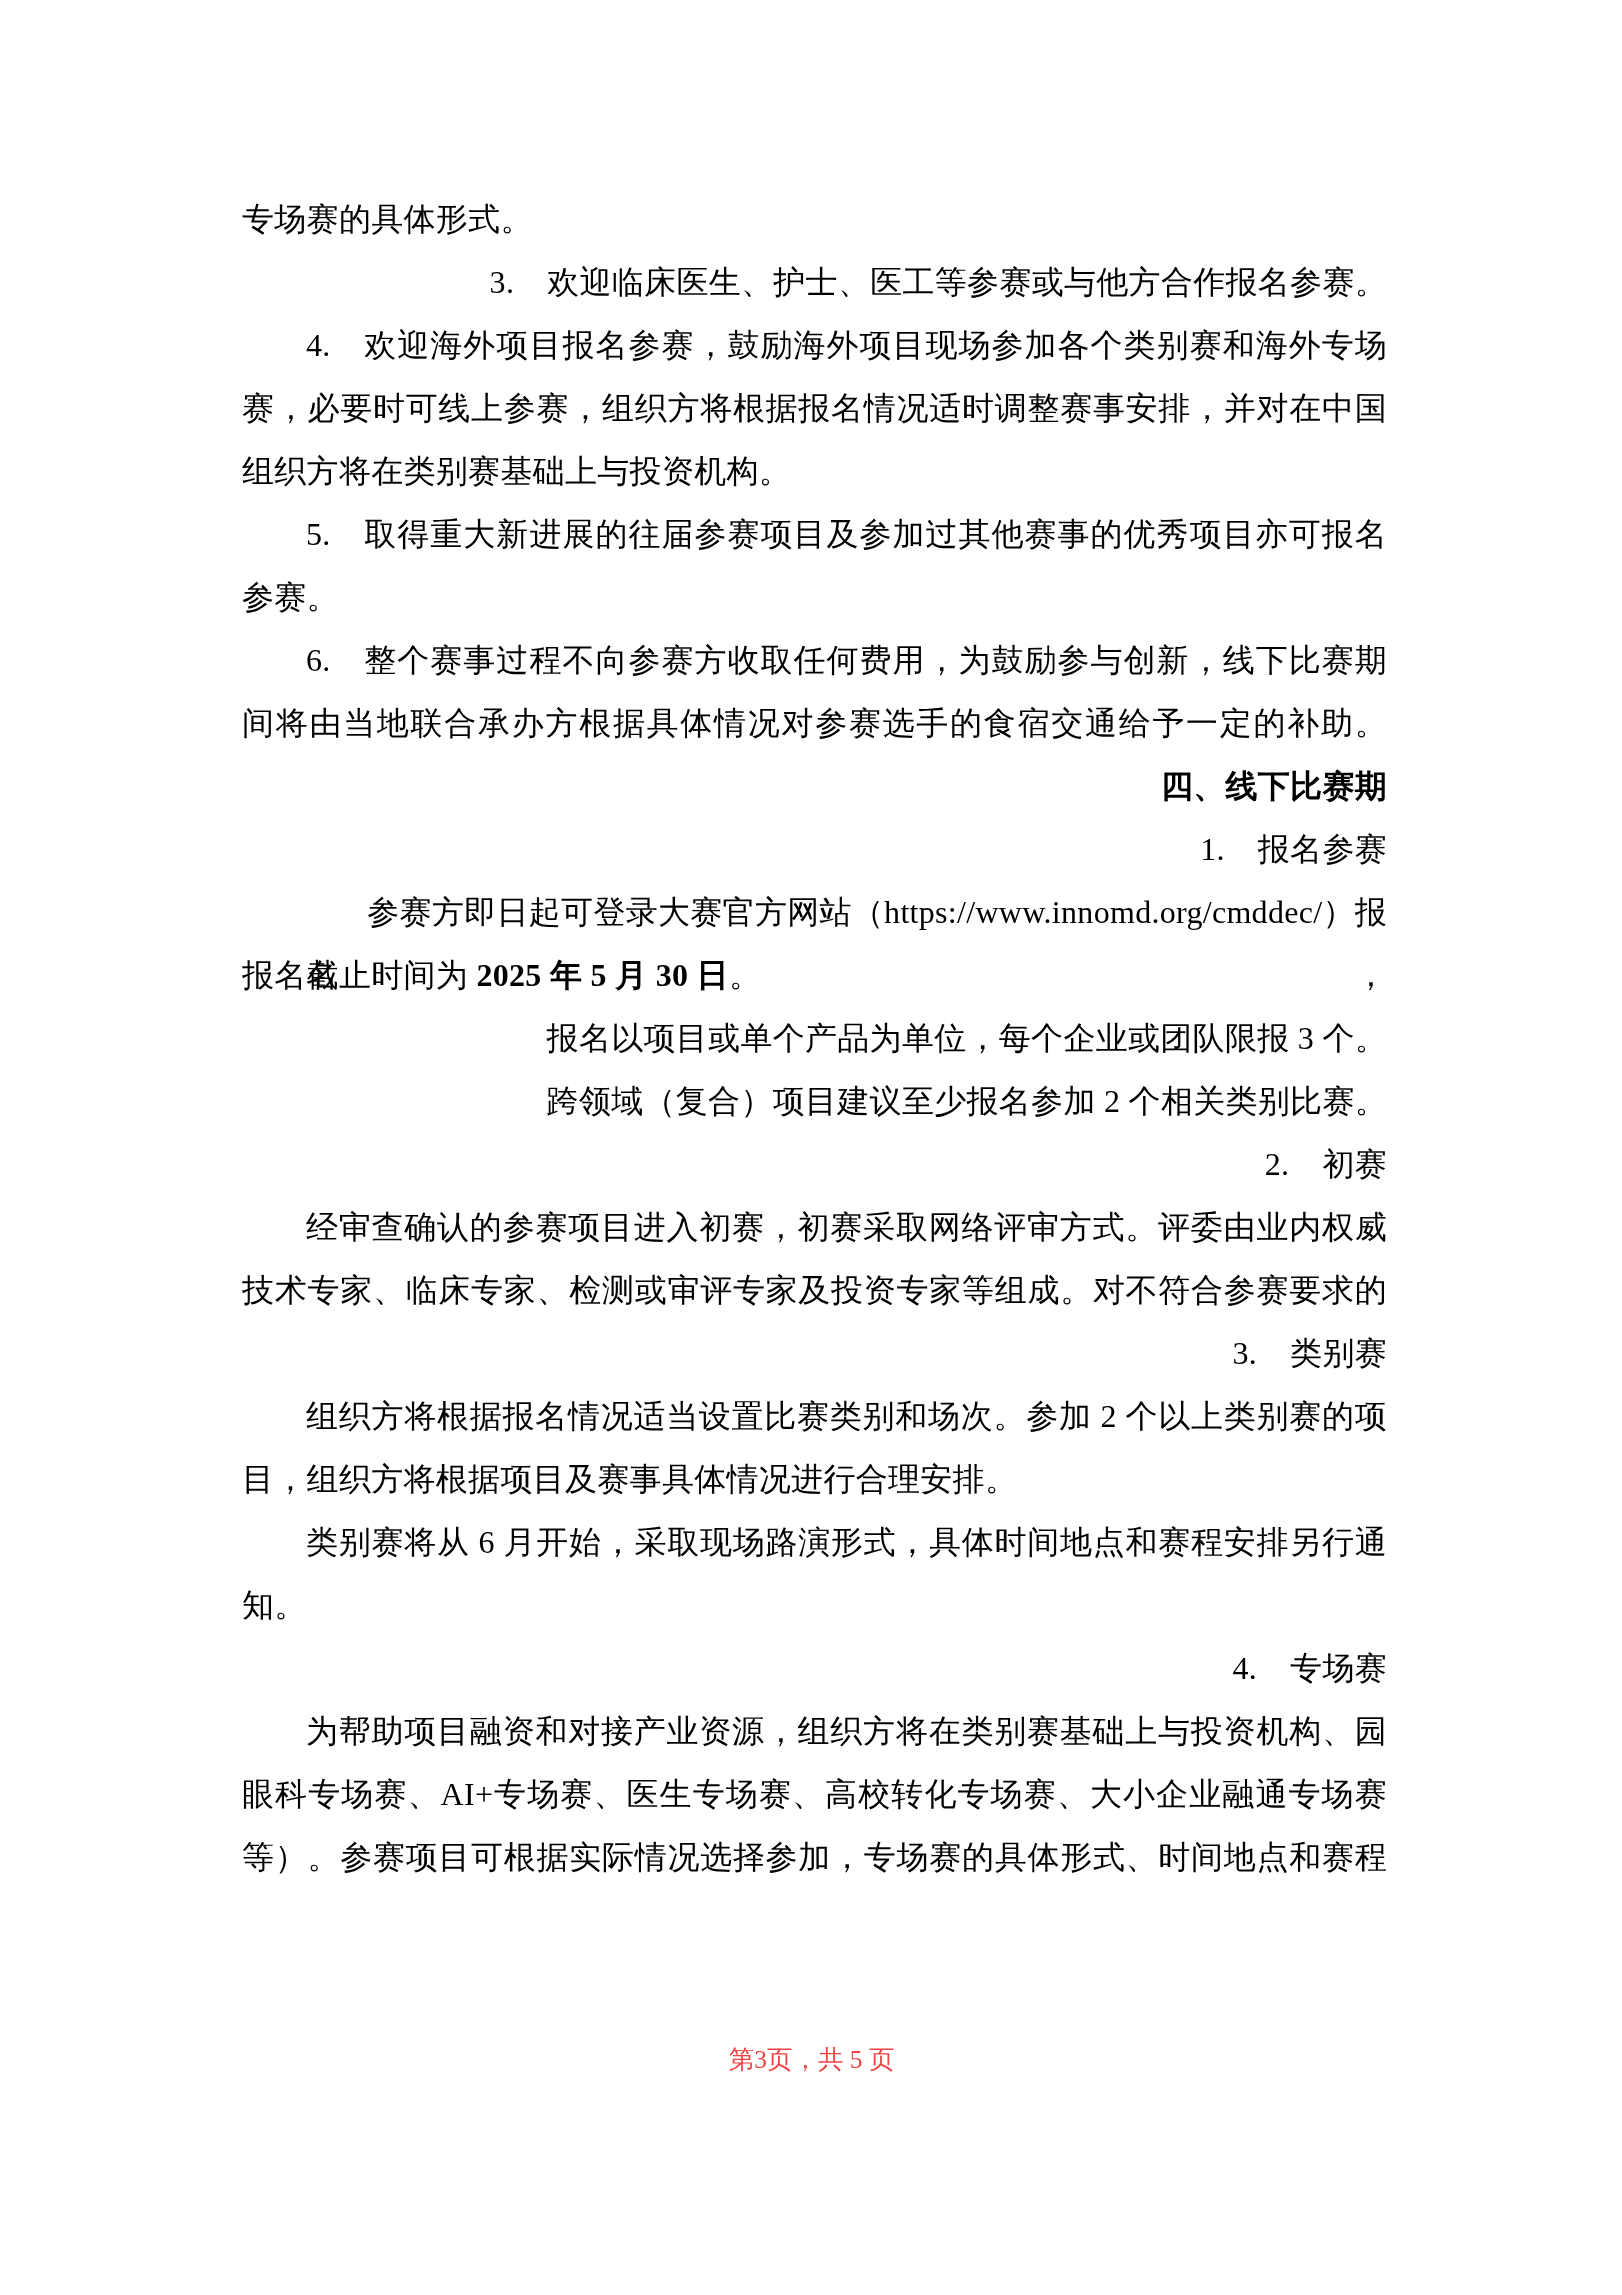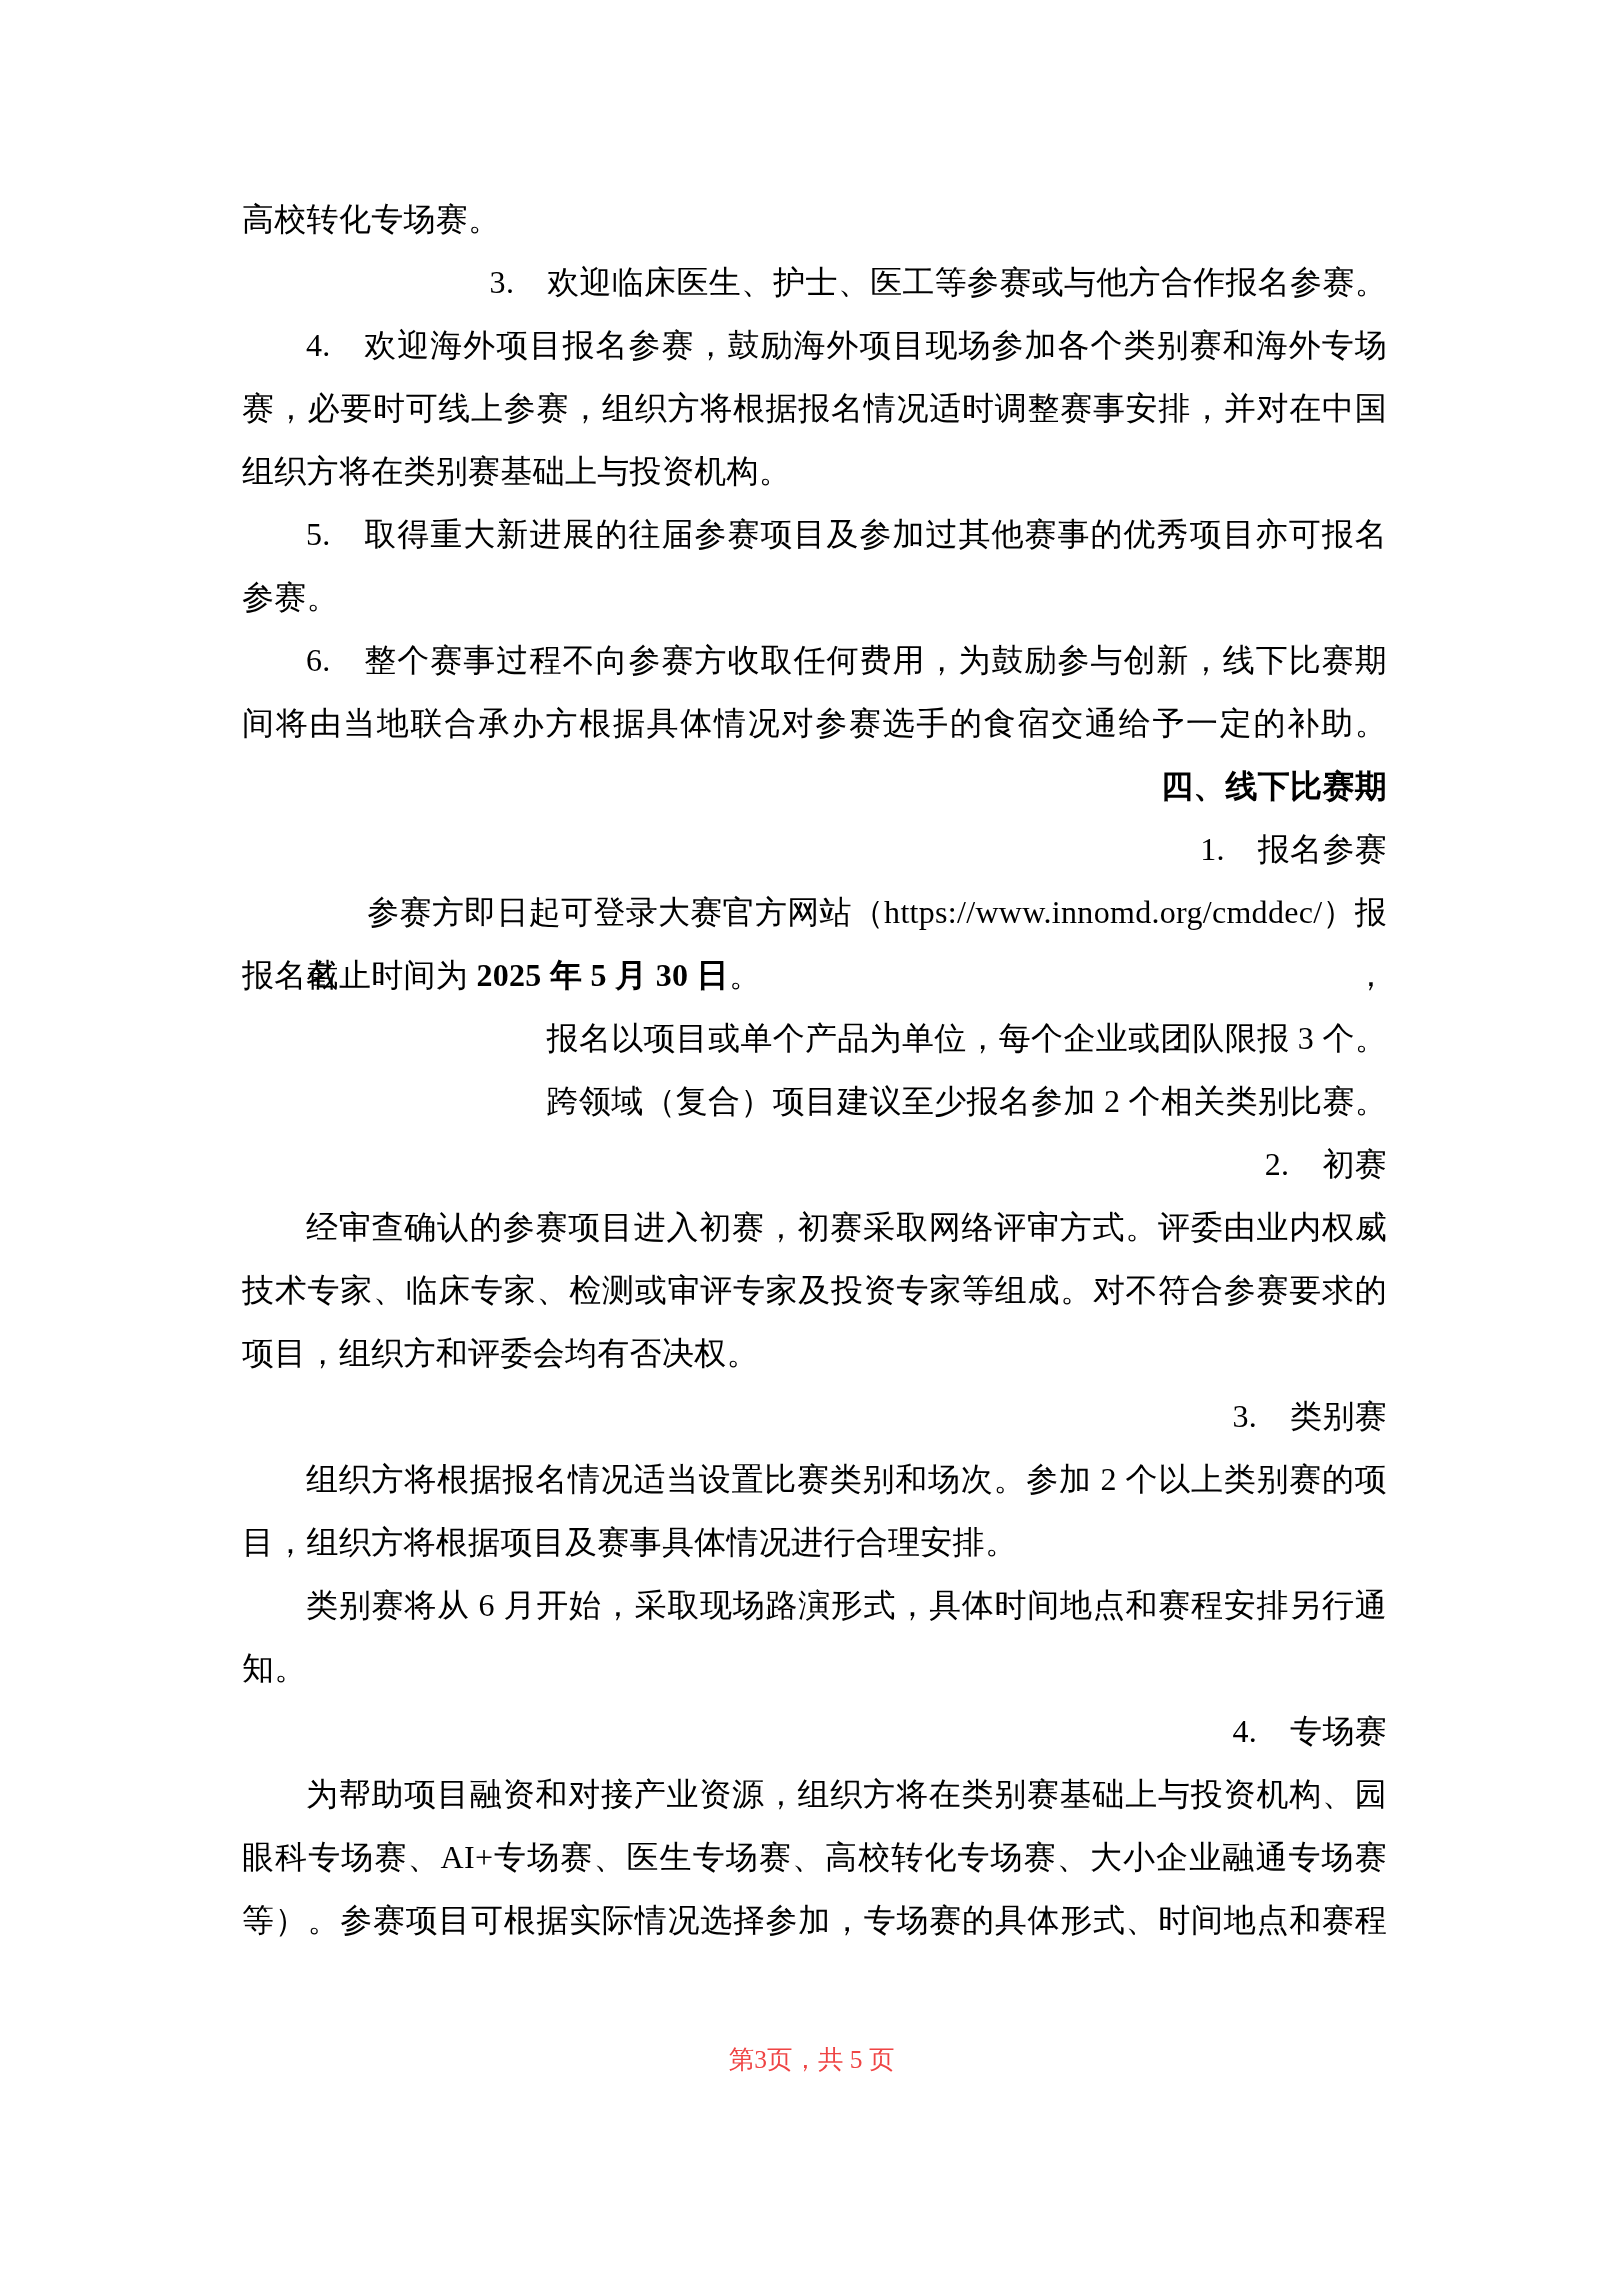--- a/index.html
+++ b/index.html
@@ -43,39 +43,38 @@
     font-size: 25.5px;
     line-height: 39px;
     color: #ef4444;
   }
 </style>
 </head>
 <body>
 
 <div class="page">
   <div class="content">
-      <div class="line"><span>高校转化专场赛。</span></div>
+      <div class="line"><span>专场赛的具体形式。</span></div>
       <div class="line ind"><span class="num">3.</span><span>欢迎临床医生、护士、医工等参赛或与他方合作报名参赛。</span></div>
       <div class="line just ind"><span class="num">4.</span><span>欢迎海外项目报名参赛，鼓励海外项目现场参加各个类别赛和海外专场</span></div>
       <div class="line just"><span>赛，必要时可线上参赛，组织方将根据报名情况适时调整赛事安排，并对在中国</span></div>
       <div class="line"><span>组织方将在类别赛基础上与投资机构。</span></div>
       <div class="line just ind"><span class="num">5.</span><span>取得重大新进展的往届参赛项目及参加过其他赛事的优秀项目亦可报名</span></div>
       <div class="line"><span>参赛。</span></div>
       <div class="line just ind"><span class="num">6.</span><span>整个赛事过程不向参赛方收取任何费用，为鼓励参与创新，线下比赛期</span></div>
       <div class="line just"><span>间将由当地联合承办方根据具体情况对参赛选手的食宿交通给予一定的补助。</span></div>
       <div class="line ind"><span class="bold">四、线下比赛期</span></div>
       <div class="line ind"><span class="num">1.</span><span>报名参赛</span></div>
       <div class="line just ind"><span>参赛方即日起可登录大赛官方网站（https://www.innomd.org/cmddec/）报名，</span></div>
       <div class="line"><span>报名截止时间为 </span><span class="bold">2025 年 5 月 30 日</span><span>。</span></div>
       <div class="line ind"><span>报名以项目或单个产品为单位，每个企业或团队限报 3 个。</span></div>
       <div class="line ind"><span>跨领域（复合）项目建议至少报名参加 2 个相关类别比赛。</span></div>
       <div class="line ind"><span class="num">2.</span><span>初赛</span></div>
       <div class="line just ind"><span>经审查确认的参赛项目进入初赛，初赛采取网络评审方式。评委由业内权威</span></div>
       <div class="line just"><span>技术专家、临床专家、检测或审评专家及投资专家等组成。对不符合参赛要求的</span></div>
-      <div class="line"><span>项目，组织方和评委会均有否决权。</span></div>
       <div class="line ind"><span class="num">3.</span><span>类别赛</span></div>
       <div class="line just ind"><span>组织方将根据报名情况适当设置比赛类别和场次。参加 2 个以上类别赛的项</span></div>
       <div class="line"><span>目，组织方将根据项目及赛事具体情况进行合理安排。</span></div>
       <div class="line just ind"><span>类别赛将从 6 月开始，采取现场路演形式，具体时间地点和赛程安排另行通</span></div>
       <div class="line"><span>知。</span></div>
       <div class="line ind"><span class="num">4.</span><span>专场赛</span></div>
       <div class="line just ind"><span>为帮助项目融资和对接产业资源，组织方将在类别赛基础上与投资机构、园</span></div>
       <div class="line just"><span>眼科专场赛、AI+专场赛、医生专场赛、高校转化专场赛、大小企业融通专场赛</span></div>
       <div class="line just"><span>等）。参赛项目可根据实际情况选择参加，专场赛的具体形式、时间地点和赛程</span></div>
     </div>

